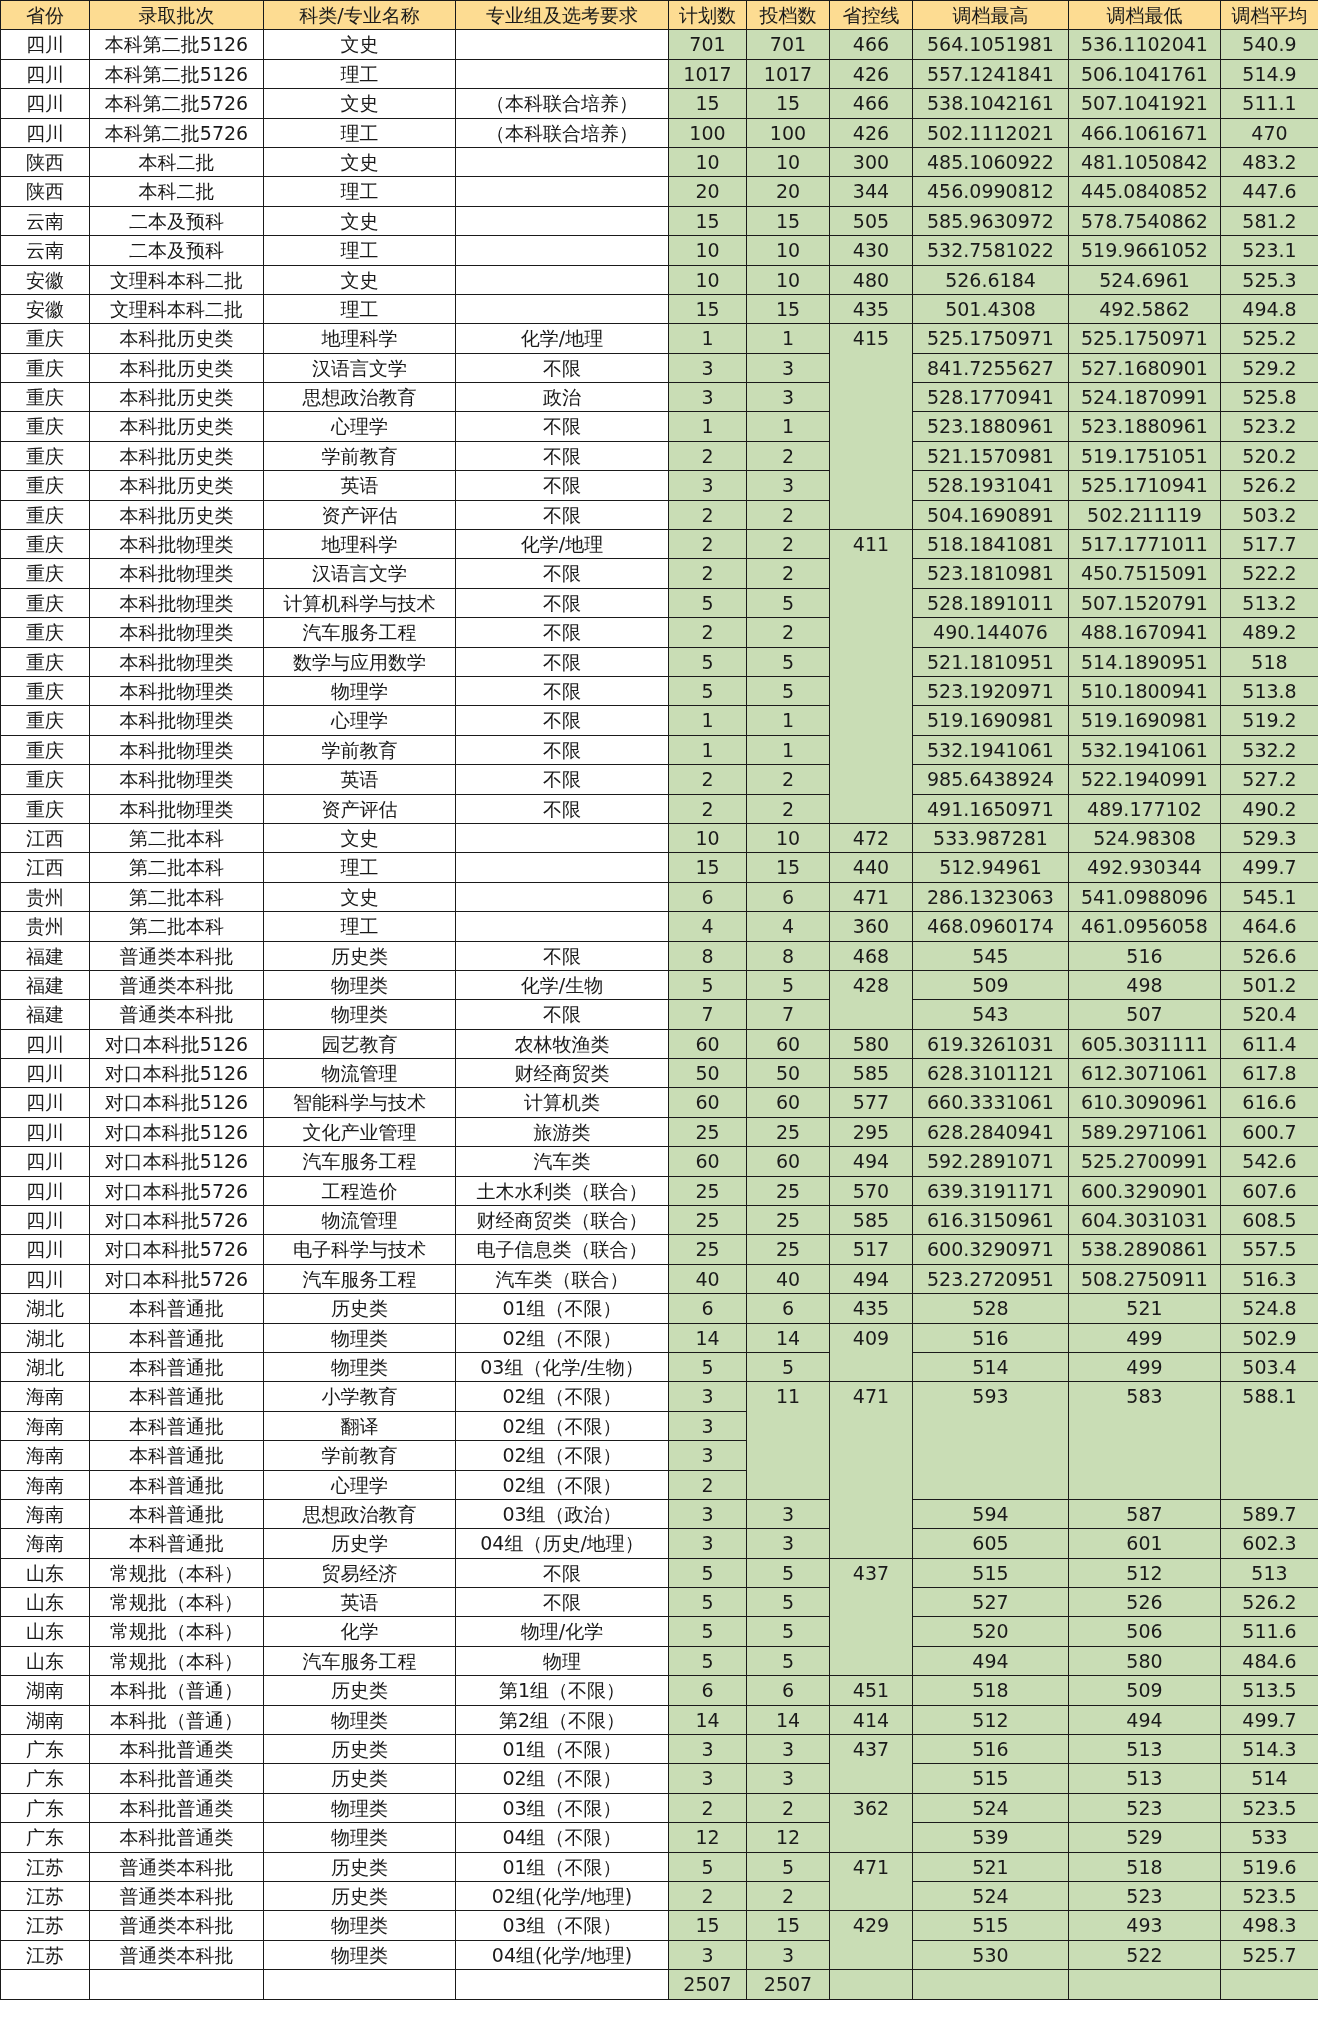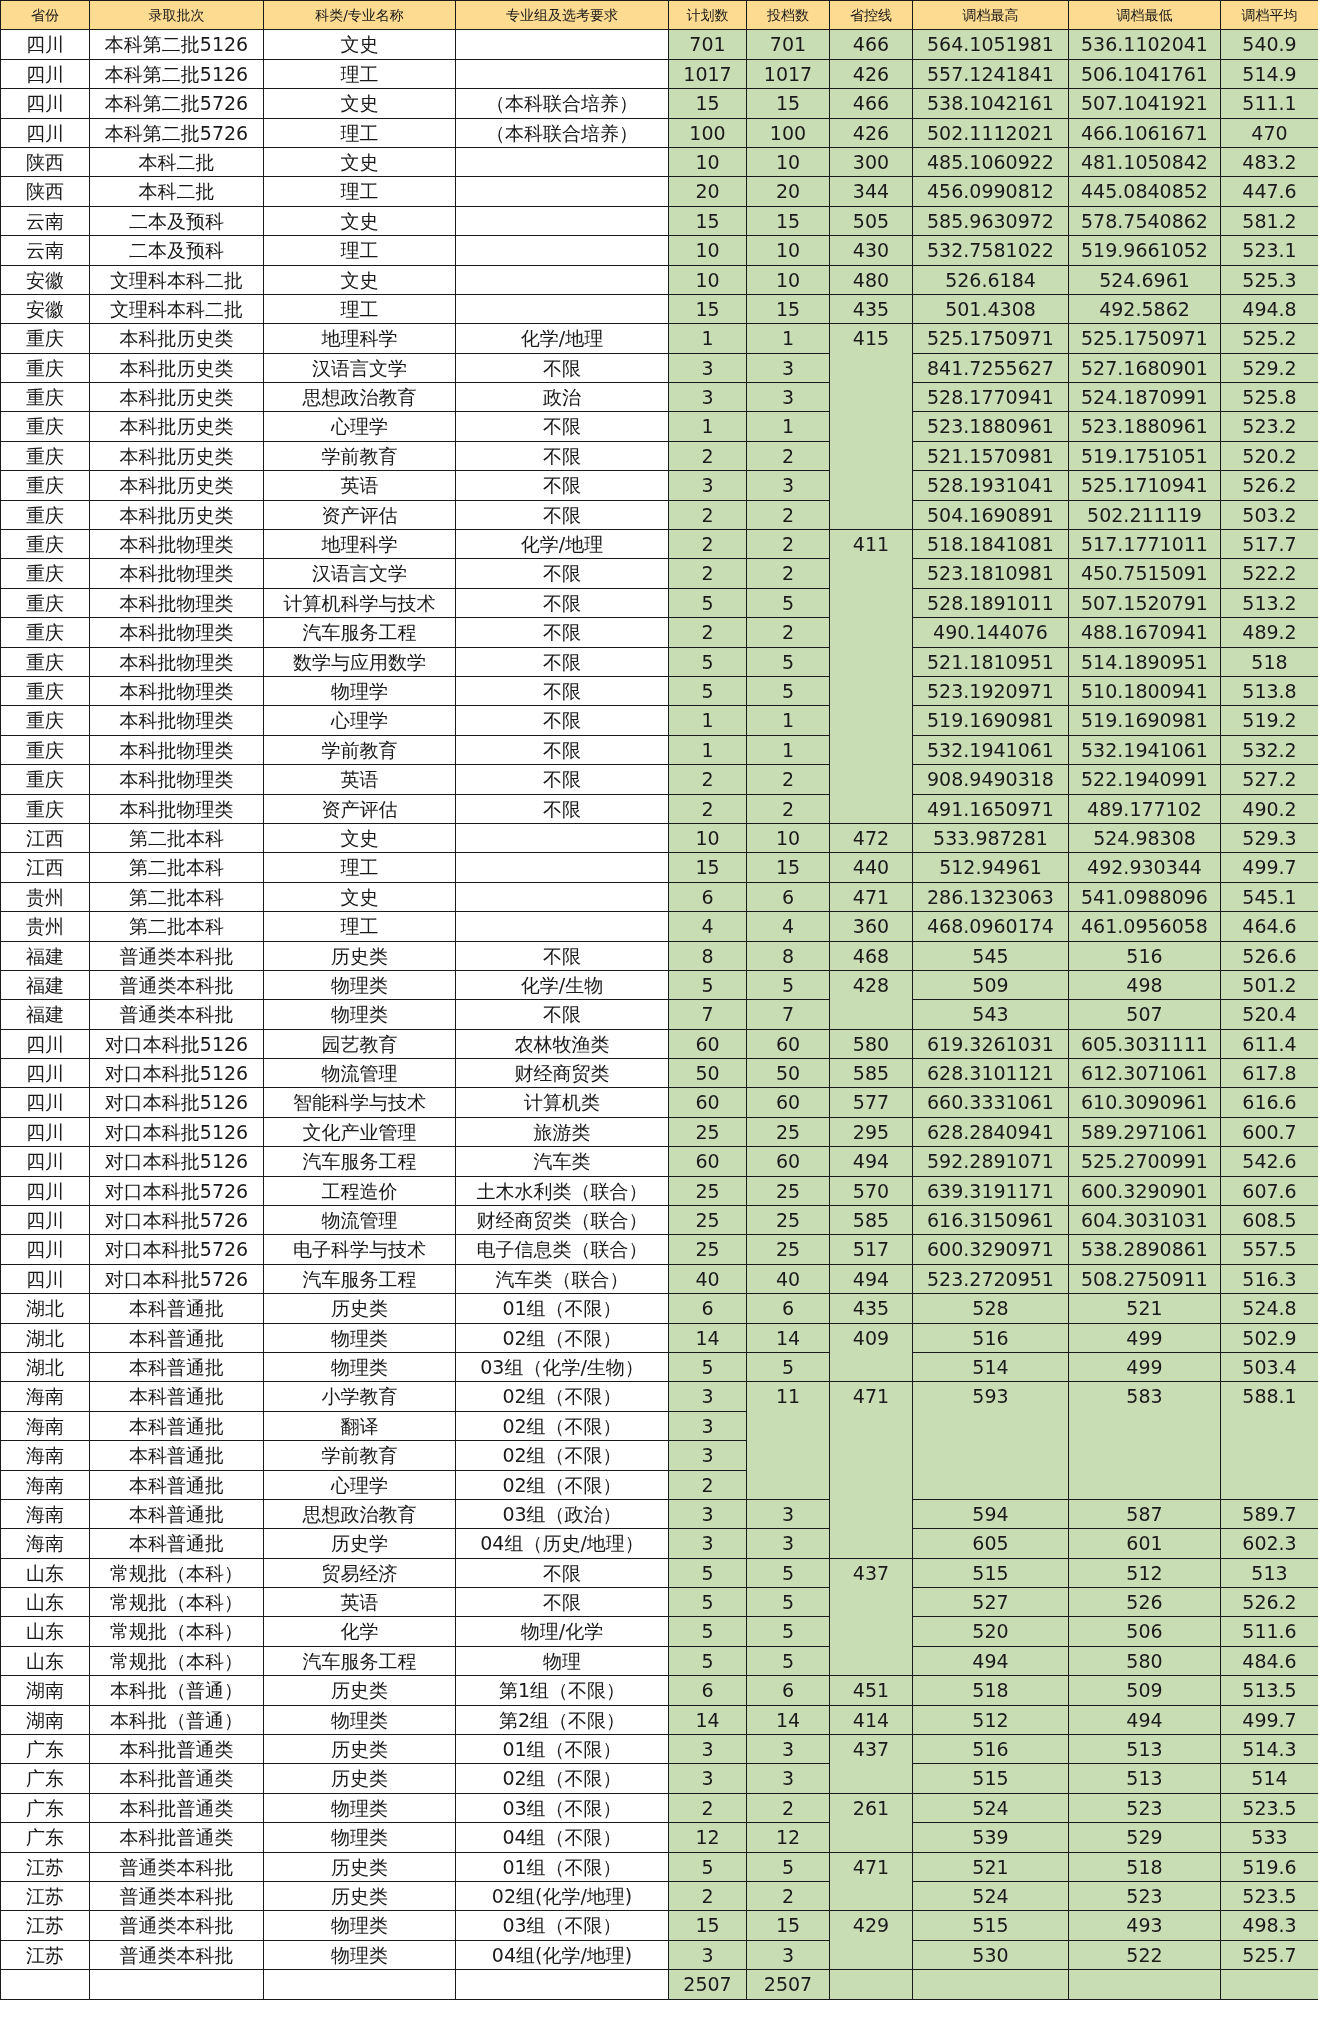--- a/index.html
+++ b/index.html
@@ -1,19 +1,19 @@
 <!DOCTYPE html>
 <html><head>
 <meta charset="utf-8">
 <style>
   html,body{margin:0;padding:0;background:#ffffff;}
   body{width:1318px;height:2041px;overflow:hidden;font-family:"DejaVu Sans","Liberation Sans",sans-serif;}
   table{border-collapse:collapse;table-layout:fixed;width:1318px;}
   td,th{border:1.5px solid #1a1a1a;height:28.4px;padding:0;text-align:center;vertical-align:top;font-size:19px;line-height:28px;color:#1a1a1a;font-weight:normal;white-space:nowrap;overflow:hidden;}
-  th{background:#fddc92;font-size:14px;}
+  th{background:#fddc92;font-size:19px;}
   td.g{background:#c9ddb5;}
   td.w{background:#ffffff;}
 </style>
 </head>
 <body>
 
 <table>
   <colgroup>
     <col style="width:89px">
       <col style="width:174px">
@@ -328,21 +328,21 @@
         <td class="g">532.1941061</td>
         <td class="g">532.2</td>
       </tr>
       <tr>
         <td class="w">重庆</td>
         <td class="w">本科批物理类</td>
         <td class="w">英语</td>
         <td class="w">不限</td>
         <td class="g">2</td>
         <td class="g">2</td>
-        <td class="g">908.9490318</td>
+        <td class="g">985.6438924</td>
         <td class="g">522.1940991</td>
         <td class="g">527.2</td>
       </tr>
       <tr>
         <td class="w">重庆</td>
         <td class="w">本科批物理类</td>
         <td class="w">资产评估</td>
         <td class="w">不限</td>
         <td class="g">2</td>
         <td class="g">2</td>
@@ -723,21 +723,21 @@
         <td class="g">513</td>
         <td class="g">514</td>
       </tr>
       <tr>
         <td class="w">广东</td>
         <td class="w">本科批普通类</td>
         <td class="w">物理类</td>
         <td class="w">03组（不限）</td>
         <td class="g">2</td>
         <td class="g">2</td>
-        <td class="g" rowspan="2">261</td>
+        <td class="g" rowspan="2">362</td>
         <td class="g">524</td>
         <td class="g">523</td>
         <td class="g">523.5</td>
       </tr>
       <tr>
         <td class="w">广东</td>
         <td class="w">本科批普通类</td>
         <td class="w">物理类</td>
         <td class="w">04组（不限）</td>
         <td class="g">12</td>

